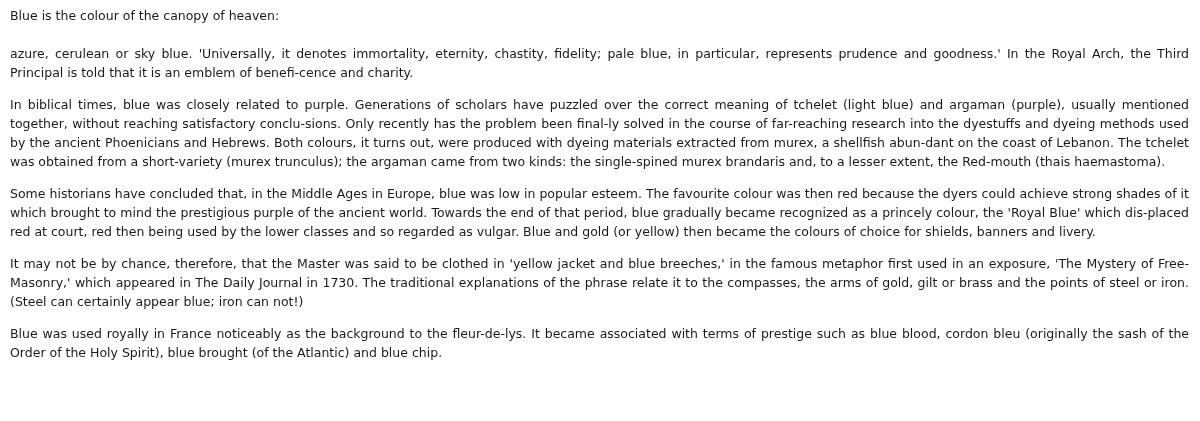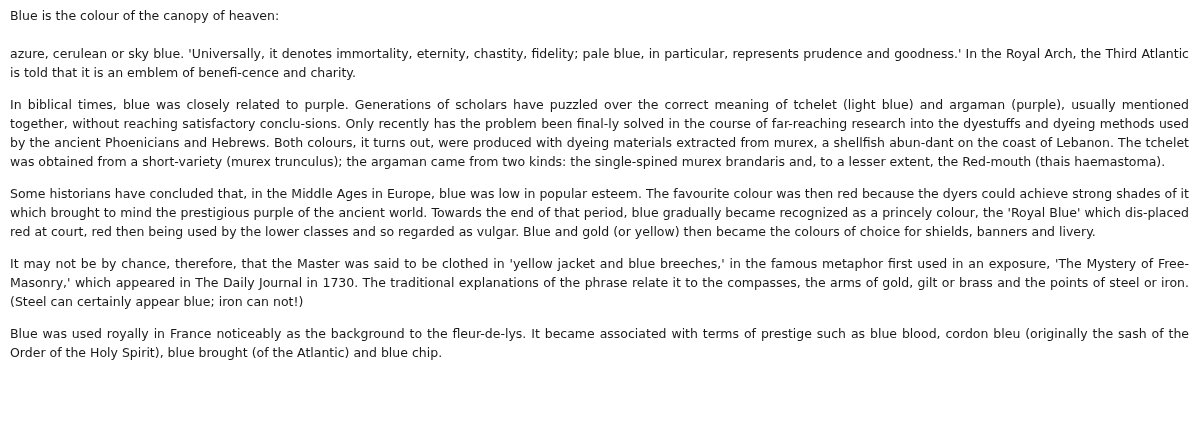--- a/index.html
+++ b/index.html
@@ -28,18 +28,18 @@
   .doc p.lead {
     margin-bottom: 19px;
     text-align: left;
   }
 </style>
 </head>
 <body>
 
 <article class="doc">
   <p class="lead">Blue is the colour of the canopy of heaven:</p>
-  <p>azure, cerulean or sky blue. 'Universally, it denotes immortality, eternity, chastity, fidelity; pale blue, in particular, represents prudence and goodness.' In the Royal Arch, the Third Atlantic is told that it is an emblem of benefi-cence and charity.</p>
+  <p>azure, cerulean or sky blue. 'Universally, it denotes immortality, eternity, chastity, fidelity; pale blue, in particular, represents prudence and goodness.' In the Royal Arch, the Third Principal is told that it is an emblem of benefi-cence and charity.</p>
   <p>In biblical times, blue was closely related to purple. Generations of scholars have puzzled over the correct meaning of tchelet (light blue) and argaman (purple), usually mentioned together, without reaching satisfactory conclu-sions. Only recently has the problem been final-ly solved in the course of far-reaching research into the dyestuffs and dyeing methods used by the ancient Phoenicians and Hebrews. Both colours, it turns out, were produced with dyeing materials extracted from murex, a shellfish abun-dant on the coast of Lebanon. The tchelet was obtained from a short-variety (murex  trunculus); the argaman came from two kinds: the single-spined murex brandaris and, to a lesser extent, the Red-mouth (thais haemastoma).</p>
   <p>Some historians have concluded that, in the Middle Ages in Europe, blue was low in popular esteem. The favourite colour was then red because the dyers could achieve strong shades of it which brought to mind the prestigious purple of the ancient world. Towards the end of that period, blue gradually became recognized as a princely colour, the 'Royal Blue' which dis-placed red at court, red then being used by the lower classes and so regarded as vulgar. Blue and gold (or yellow) then became the colours of choice for shields, banners and livery.</p>
   <p>It may not be by chance, therefore, that the Master was said to be clothed in 'yellow jacket and blue breeches,' in the famous metaphor first used in an exposure, 'The Mystery of Free-Masonry,' which appeared in The Daily Journal in 1730. The traditional explanations of the phrase relate it to the compasses, the arms of gold, gilt or brass and the points of steel or iron.  (Steel can certainly appear blue; iron can not!)</p>
   <p>Blue was used royally in France noticeably as the background to the fleur-de-lys. It became associated with terms of prestige such as blue blood, cordon bleu (originally the sash of the Order of the Holy Spirit), blue brought (of the Atlantic) and blue chip.</p>
 </article>
 
 </body></html>

